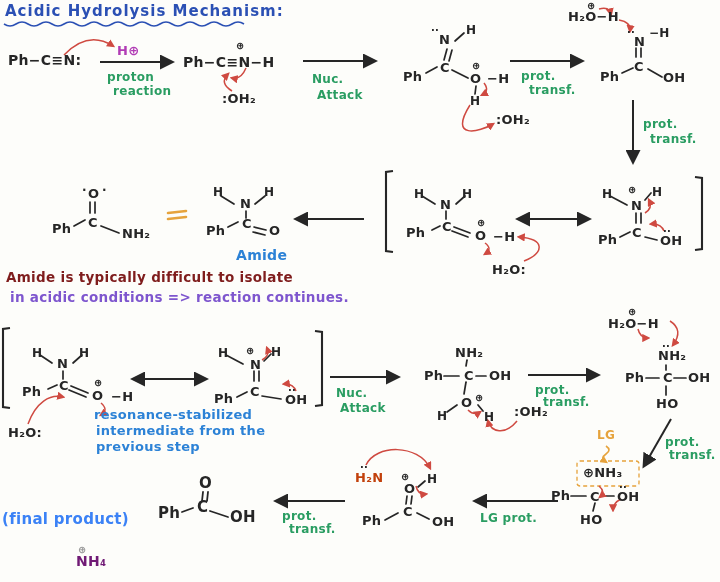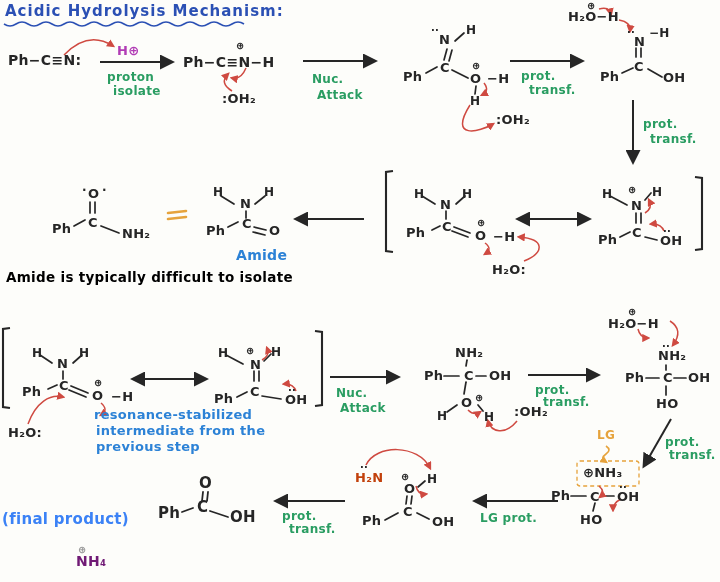--- a/index.html
+++ b/index.html
@@ -220,21 +220,21 @@
       <path d="M182,512 L193,508"></path>
       <path d="M210,511 L228,517"></path>
     </g>
   </svg>
 
   <div id="text-layer">
       <span class="t title" style="left: 5px; top: 4px; color: rgb(43, 80, 180); font-size: 15px;">Acidic Hydrolysis Mechanism:</span>
       <span class="t" style="left: 8px; top: 53px; color: rgb(38, 38, 38); font-size: 14px;">Ph−C≡N:</span>
       <span class="t" style="left: 117px; top: 44px; color: rgb(177, 60, 181); font-size: 13px;">H⊕</span>
       <span class="t" style="left: 107px; top: 71px; color: rgb(42, 157, 98); font-size: 12px;">proton</span>
-      <span class="t" style="left: 113px; top: 85px; color: rgb(42, 157, 98); font-size: 12px;">isolate</span>
+      <span class="t" style="left: 113px; top: 85px; color: rgb(42, 157, 98); font-size: 12px;">reaction</span>
       <span class="t" style="left: 183px; top: 55px; color: rgb(38, 38, 38); font-size: 14px;">Ph−C≡N−H</span>
       <span class="t" style="left: 236px; top: 41px; color: rgb(38, 38, 38); font-size: 10px;">⊕</span>
       <span class="t" style="left: 222px; top: 92px; color: rgb(38, 38, 38); font-size: 13px;">:OH₂</span>
       <span class="t" style="left: 312px; top: 73px; color: rgb(42, 157, 98); font-size: 12px;">Nuc.</span>
       <span class="t" style="left: 317px; top: 89px; color: rgb(42, 157, 98); font-size: 12px;">Attack</span>
       <span class="t" style="left: 431px; top: 26px; color: rgb(38, 38, 38); font-size: 10px;">··</span>
       <span class="t" style="left: 439px; top: 33px; color: rgb(38, 38, 38); font-size: 13px;">N</span>
       <span class="t" style="left: 466px; top: 24px; color: rgb(38, 38, 38); font-size: 12px;">H</span>
       <span class="t" style="left: 403px; top: 70px; color: rgb(38, 38, 38); font-size: 13px;">Ph</span>
       <span class="t" style="left: 440px; top: 61px; color: rgb(38, 38, 38); font-size: 13px;">C</span>
@@ -278,21 +278,22 @@
       <span class="t" style="left: 493px; top: 230px; color: rgb(38, 38, 38); font-size: 13px;">−H</span>
       <span class="t" style="left: 492px; top: 263px; color: rgb(38, 38, 38); font-size: 13px;">H₂O:</span>
       <span class="t" style="left: 602px; top: 188px; color: rgb(38, 38, 38); font-size: 12px;">H</span>
       <span class="t" style="left: 628px; top: 185px; color: rgb(38, 38, 38); font-size: 10px;">⊕</span>
       <span class="t" style="left: 631px; top: 199px; color: rgb(38, 38, 38); font-size: 13px;">N</span>
       <span class="t" style="left: 652px; top: 186px; color: rgb(38, 38, 38); font-size: 12px;">H</span>
       <span class="t" style="left: 598px; top: 233px; color: rgb(38, 38, 38); font-size: 13px;">Ph</span>
       <span class="t" style="left: 632px; top: 226px; color: rgb(38, 38, 38); font-size: 13px;">C</span>
       <span class="t" style="left: 663px; top: 227px; color: rgb(38, 38, 38); font-size: 10px;">··</span>
       <span class="t" style="left: 660px; top: 234px; color: rgb(38, 38, 38); font-size: 13px;">OH</span>
-      <span class="t" style="left: 6px; top: 271px; color: #000000; font-size: 13.5px;">Amide is typically difficult to isolate</span>
+      <span class="t" style="left: 6px; top: 271px; color: #7f1d1d; font-size: 13.5px;">Amide is typically difficult to isolate</span>
+      <span class="t" style="left: 10px; top: 291px; color: rgb(126, 86, 206); font-size: 13.5px;">in acidic conditions =&gt; reaction continues.</span>
       <span class="t" style="left: 32px; top: 347px; color: rgb(38, 38, 38); font-size: 12px;">H</span>
       <span class="t" style="left: 57px; top: 357px; color: rgb(38, 38, 38); font-size: 13px;">N</span>
       <span class="t" style="left: 79px; top: 347px; color: rgb(38, 38, 38); font-size: 12px;">H</span>
       <span class="t" style="left: 22px; top: 385px; color: rgb(38, 38, 38); font-size: 13px;">Ph</span>
       <span class="t" style="left: 59px; top: 379px; color: rgb(38, 38, 38); font-size: 13px;">C</span>
       <span class="t" style="left: 94px; top: 378px; color: rgb(38, 38, 38); font-size: 10px;">⊕</span>
       <span class="t" style="left: 92px; top: 389px; color: rgb(38, 38, 38); font-size: 13px;">O</span>
       <span class="t" style="left: 111px; top: 390px; color: rgb(38, 38, 38); font-size: 13px;">−H</span>
       <span class="t" style="left: 8px; top: 426px; color: rgb(38, 38, 38); font-size: 13px;">H₂O:</span>
       <span class="t" style="left: 218px; top: 347px; color: rgb(38, 38, 38); font-size: 12px;">H</span>

